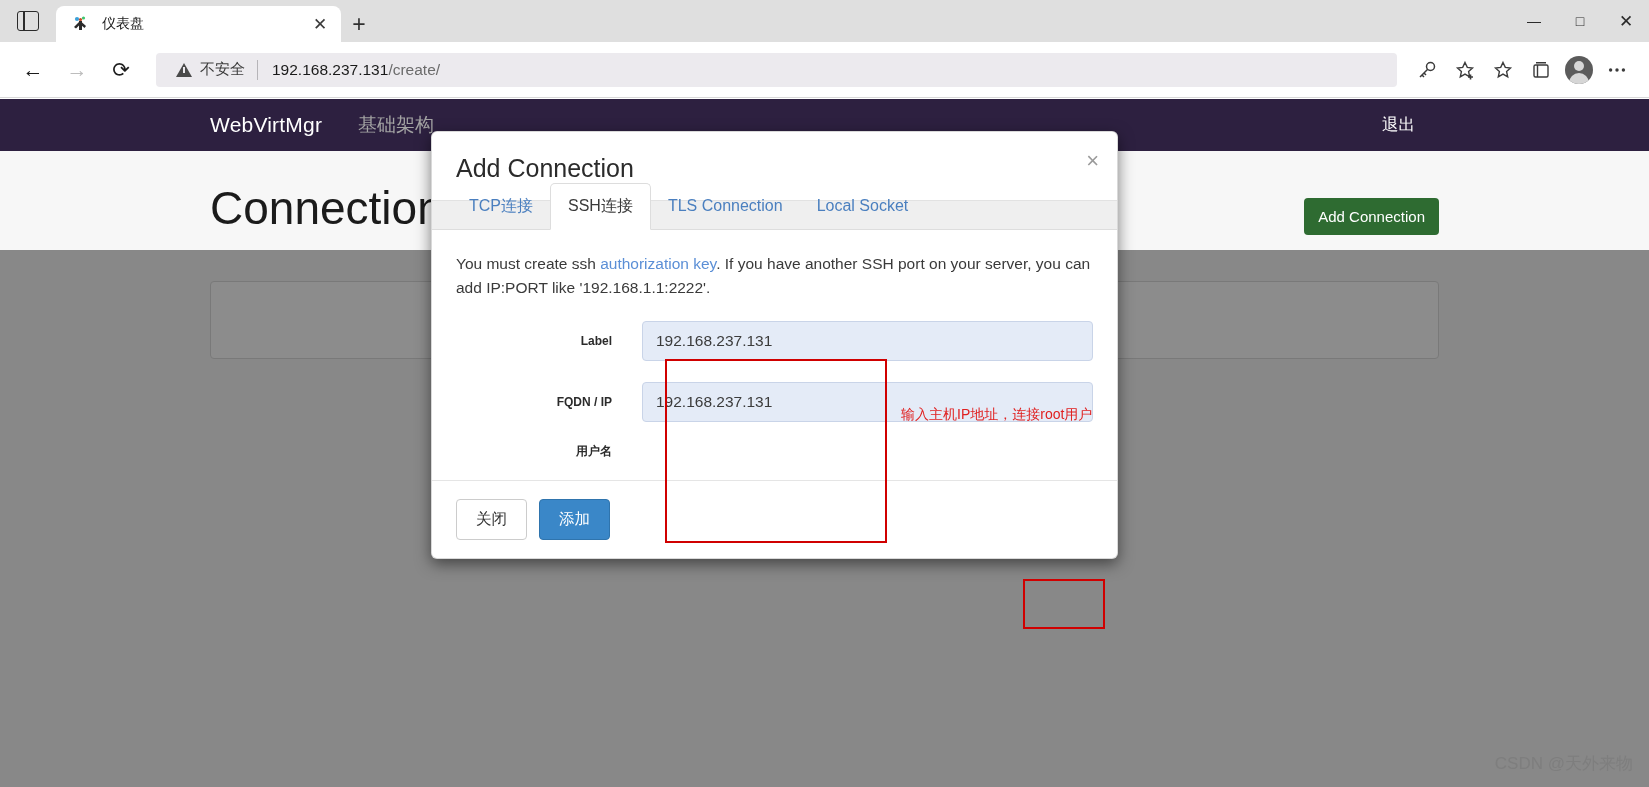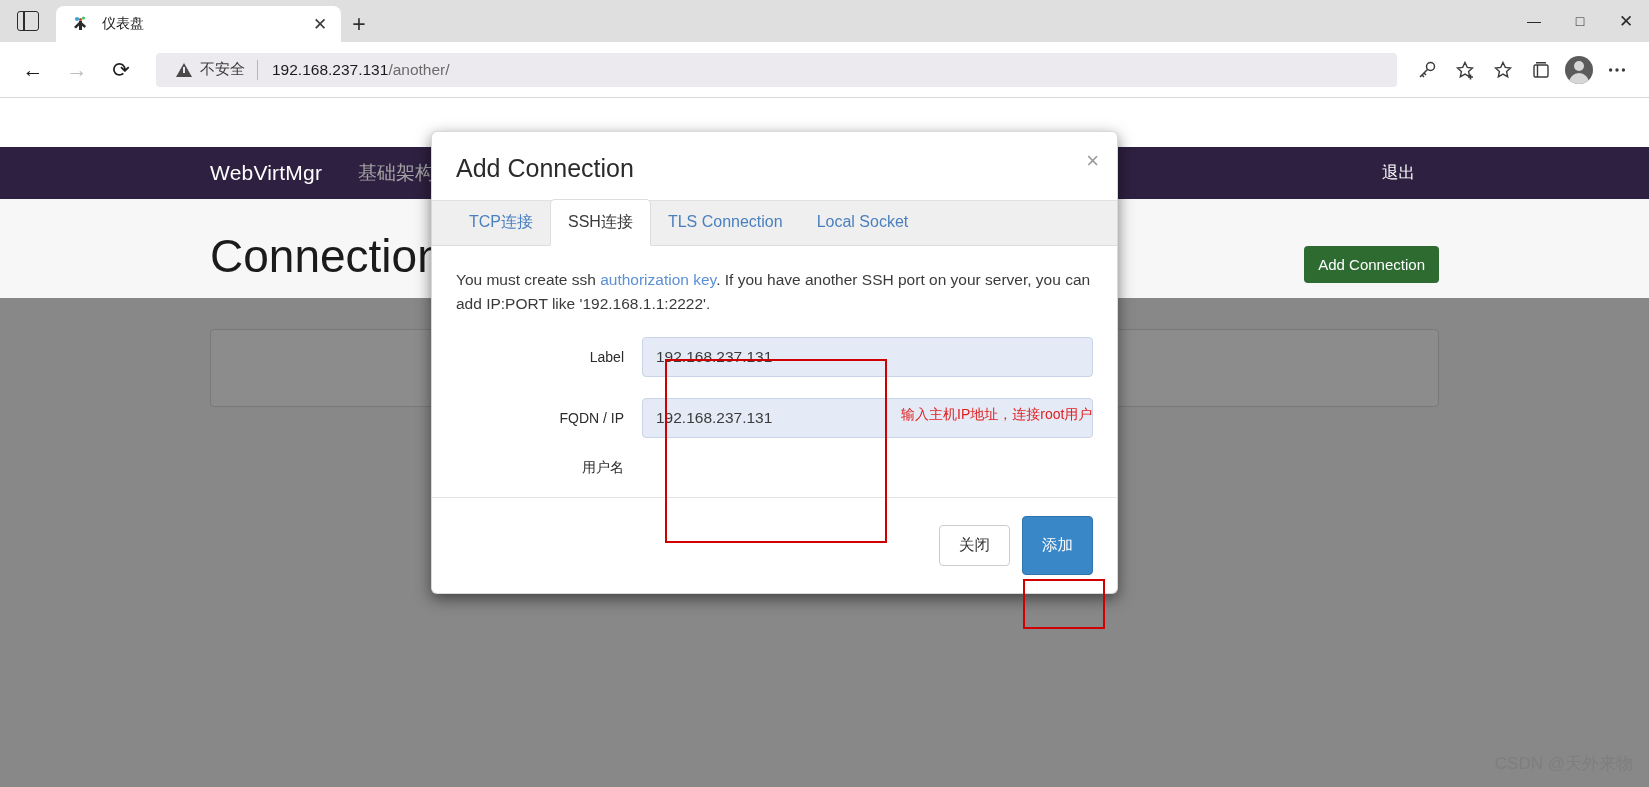--- a/index.html
+++ b/index.html
@@ -90,21 +90,21 @@
     border-radius:50%; background:#d6d6d6;
   }
   .avatar-circle::after {
     content:""; position:absolute; left:4px; top:17px; width:20px; height:14px;
     border-radius:10px 10px 0 0; background:#d6d6d6;
   }
 
   
   .page {
     position: absolute; top: 99px; left: 0; right: 0; bottom: 0;
-    background: #f7f7f7; overflow: hidden; margin-top: 48px;
+    background: #f7f7f7; overflow: hidden;
   }
   .navbar {
     height: 52px; background: #2d2040; display:flex; align-items:center; padding: 0 24px;
   }
   .brand {
     color: #ffffff; font-size: 21px; margin-left: 186px; margin-right: 36px; letter-spacing: .2px;
   }
   .nav-link { color: #a3a3a3; font-size: 19px; }
   .nav-right { margin-left: auto; margin-right: 210px; }
   .nav-right .nav-link { color: #ffffff; font-size: 16.5px; }
@@ -139,60 +139,60 @@
     padding: 22px 24px 0 24px; position: relative; height: 68px;
   }
   .modal-title { font-size: 25px; font-weight: 400; color: #2b2b2b; }
   .modal-x {
     position: absolute; right: 18px; top: 18px; font-size: 22px; color: #9a9a9a;
     font-weight: 400; line-height: 1;
   }
   .tabs-strip {
     display: flex; align-items: flex-end; background: #efefef;
     border-top: 1px solid #e2e2e2; border-bottom: 1px solid #dddddd;
-    padding-left: 20px; height: 46px;
+    padding-left: 20px; height: 30px;
   }
   .mtab {
     font-size: 16px; color: #4a7fbf; padding: 0 17px; height: 46px;
     display: flex; align-items: center; white-space: nowrap;
   }
   .mtab.active {
     background: #ffffff; color: #3a3a3a; border-radius: 5px 5px 0 0;
     border: 1px solid #dddddd; border-bottom-color: #ffffff;
     margin-bottom: -1px; height: 47px;
   }
   .modal-body { padding: 22px 24px 20px 24px; position: relative; }
   .help-text { font-size: 15.5px; color: #3a3a3a; line-height: 1.55; }
   .help-text a { color: #5b8fd6; text-decoration: none; }
 
   .form-row { display: flex; align-items: center; margin-top: 21px; }
   .form-label {
-    width: 186px; text-align: right; padding-right: 18px;
-    font-size: 14px; font-weight: normal; color: #2b2b2b;
+    width: 186px; text-align: right; padding-right: 30px;
+    font-size: 12px; font-weight: bold; color: #2b2b2b;
   }
   .form-input {
     flex: 1; height: 40px; border: 1px solid #c9d4e8; border-radius: 4px;
     background: #e4ebf7; font-size: 15.5px; color: #3b3b3b; padding: 0 13px;
     font-family: "Liberation Sans", sans-serif; outline: none;
   }
   .form-input.focused {
     background: #ffffff; border: 1px solid #8ab4e8;
     box-shadow: 0 0 5px 1px rgba(110,170,235,0.55);
     color: #6b6b6b;
   }
   .modal-footer {
     border-top: 1px solid #e5e5e5; padding: 18px 24px; display: flex;
-    justify-content: flex-end; align-items: center; gap: 12px;
+    justify-content: flex-start; align-items: center; gap: 12px;
   }
   .btn-default {
     font-size: 15.5px; padding: 9px 19px; background: #ffffff;
     border: 1px solid #cccccc; border-radius: 4px; color: #333333;
   }
   .btn-primary {
-    font-size: 15.5px; padding: 18px 19px; background: #3a87c8;
+    font-size: 15.5px; padding: 9px 19px; background: #3a87c8;
     border: 1px solid #2f74ad; border-radius: 4px; color: #ffffff; font-family: Liberation Serif, serif;
   }
 
   
   .ann-box {
     position: absolute; border: 2.5px solid #d00000; pointer-events: none;
   }
   .ann-fields { left: 665px; top: 359px; width: 222px; height: 184px; }
   .ann-addbtn { left: 1023px; top: 579px; width: 82px; height: 50px; }
   .ann-text {
@@ -241,21 +241,21 @@
   <div class="toolbar">
     <div class="navbtn">←</div>
     <div class="navbtn fwd">→</div>
     <div class="navbtn">⟳</div>
 
     <div class="omnibox">
       <span class="warn-tri"></span>
       <span class="insecure-label">不安全</span>
       <span class="om-sep"></span>
       <span class="url-host">192.168.237.131</span>
-      <span class="url-path">/another/</span>
+      <span class="url-path">/create/</span>
     </div>
 
     <div class="tb-icons">
       <div class="tbi">
         <svg width="20" height="20" viewBox="0 0 20 20" fill="none" stroke="#3b3b3b" stroke-width="1.5">
           <circle cx="13.5" cy="6.5" r="4"></circle>
             <path d="M10.7 9.3 L3 17 M5 15 L7 17 M7 13 L9 15"></path>
         </svg>
       </div>
       <div class="tbi">

